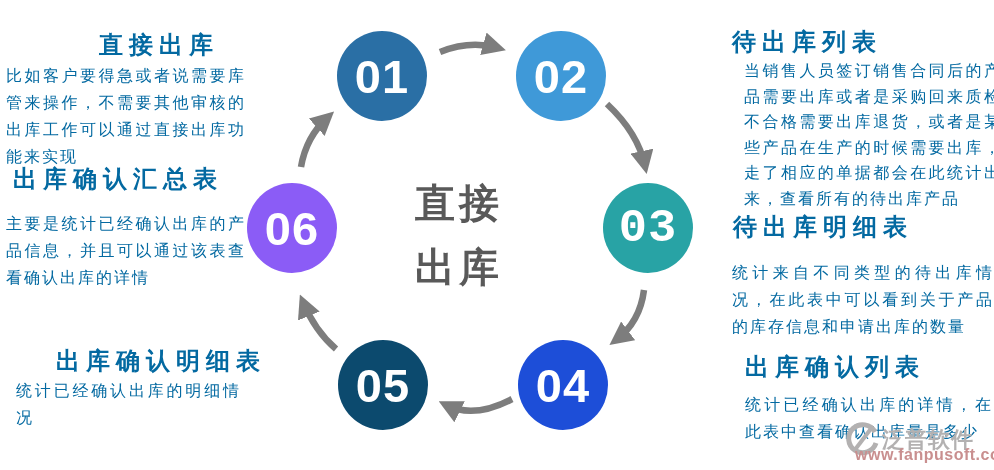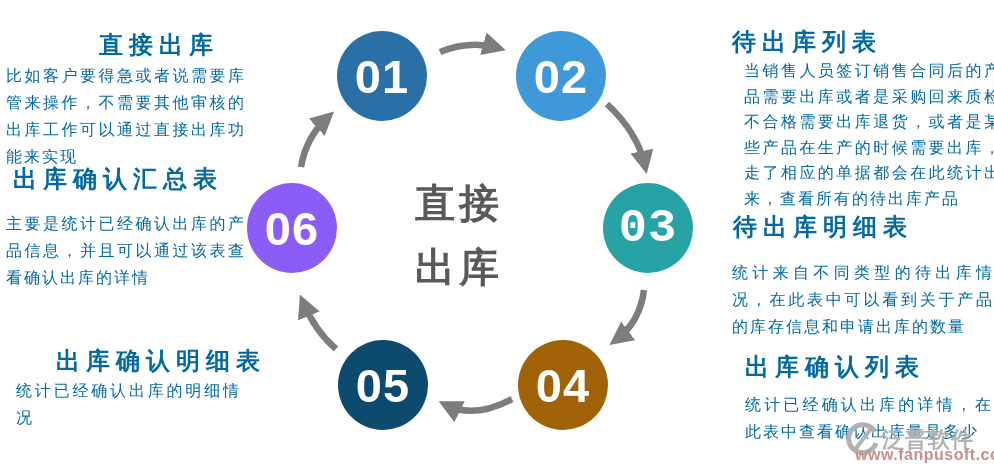--- a/index.html
+++ b/index.html
@@ -83,21 +83,21 @@
 
   <div class="step" id="c1" style="background: rgb(42, 111, 165);">
     <span class="num">01</span>
   </div>
   <div class="step" id="c2" style="background: rgb(63, 153, 216);">
     <span class="num">02</span>
   </div>
   <div class="step" id="c3" style="background: rgb(40, 163, 165);">
     <span class="num">03</span>
   </div>
-  <div class="step" id="c4" style="background: #a16207;">
+  <div class="step" id="c4" style="background: #1d4ed8;">
     <span class="num">04</span>
   </div>
   <div class="step" id="c5" style="background: #0c4a6e;">
     <span class="num">05</span>
   </div>
   <div class="step" id="c6" style="background: #8b5cf6;">
     <span class="num">06</span>
   </div>
 
   <div id="center-title" style="color: rgb(89, 89, 89);">

